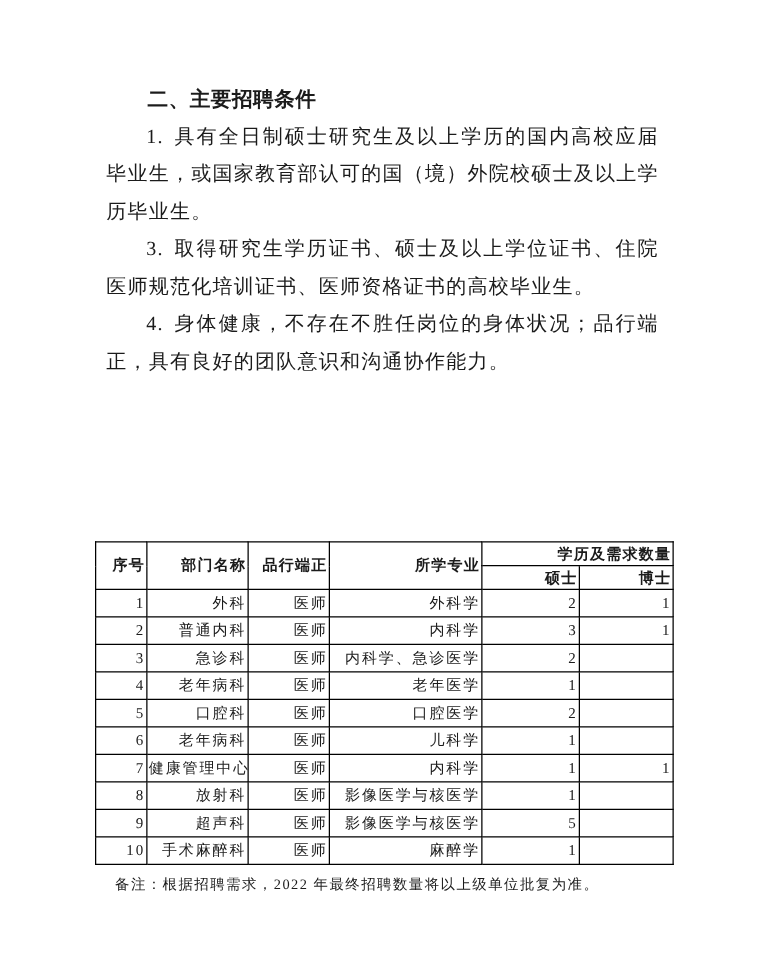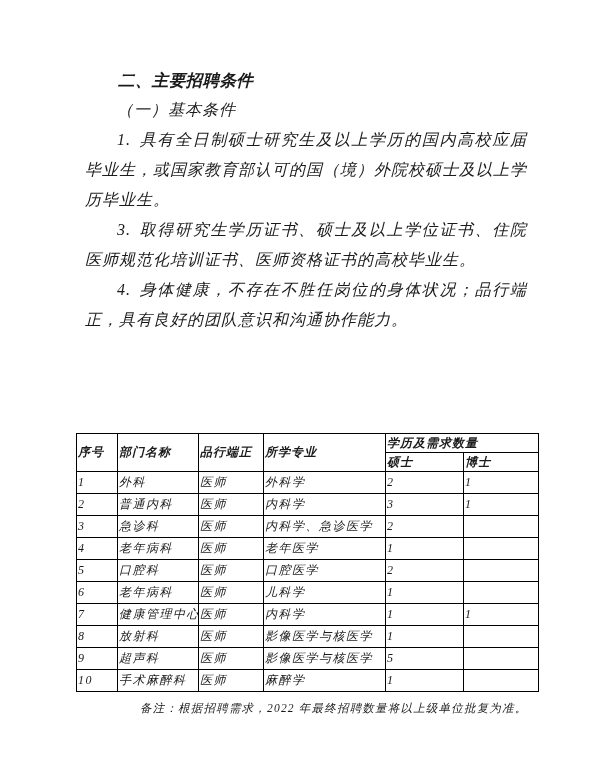--- a/index.html
+++ b/index.html
@@ -11,21 +11,21 @@
   html, body {
     width: 610px; height: 779px;
   }
   body {
     background: var(--background);
     color: var(--text);
     font-family: "Liberation Serif", serif;
     position: relative;
     overflow: hidden;
   }
-  .page { position: absolute; inset: 0; font-style: italic; }
+  .page { position: absolute; inset: 0; }
 
   
   .doc {
     position: absolute;
     top: 65px; left: 85px;
     width: 442px;
     font-size: 16px;
     line-height: 30px;
     letter-spacing: 1px;
   }
@@ -45,21 +45,21 @@
     word-spacing: 3px;
   }
 
   
   .jobtable {
     position: absolute;
     left: 76px; top: 433px;
     width: 462px;
     border-collapse: collapse;
     table-layout: fixed;
-    text-align: left;
+    text-align: right;
     border: 1.5px solid var(--table-border);
   }
   .jobtable th, .jobtable td {
     border: 1px solid var(--table-border);
     padding: 0 1px;
     vertical-align: middle;
     font-size: 12px;
     overflow: hidden;
     white-space: nowrap;
   }
@@ -74,32 +74,30 @@
     letter-spacing: 1.5px;
   }
 
   .note {
     position: absolute;
     left: 92px; top: 700px;
     width: 460px;
     font-size: 11.5px;
     letter-spacing: 1.2px;
     line-height: 16px;
-    margin-left: 48px;
   }
 </style>
 </head>
 <body>
 
 <div class="page">
 
   <div class="doc">
     <div class="section-heading">二、主要招聘条件</div>
 
-    <div class="subsection-heading">（一）基本条件</div>
 
     <p class="para">1. 具有全日制硕士研究生及以上学历的国内高校应届毕业生，或国家教育部认可的国（境）外院校硕士及以上学历毕业生。</p>
     <p class="para">3. 取得研究生学历证书、硕士及以上学位证书、住院医师规范化培训证书、医师资格证书的高校毕业生。</p>
     <p class="para">4. 身体健康，不存在不胜任岗位的身体状况；品行端正，具有良好的团队意识和沟通协作能力。</p>
 
   </div>
 
   <table class="jobtable">
     <colgroup>
       <col style="width:41px">

